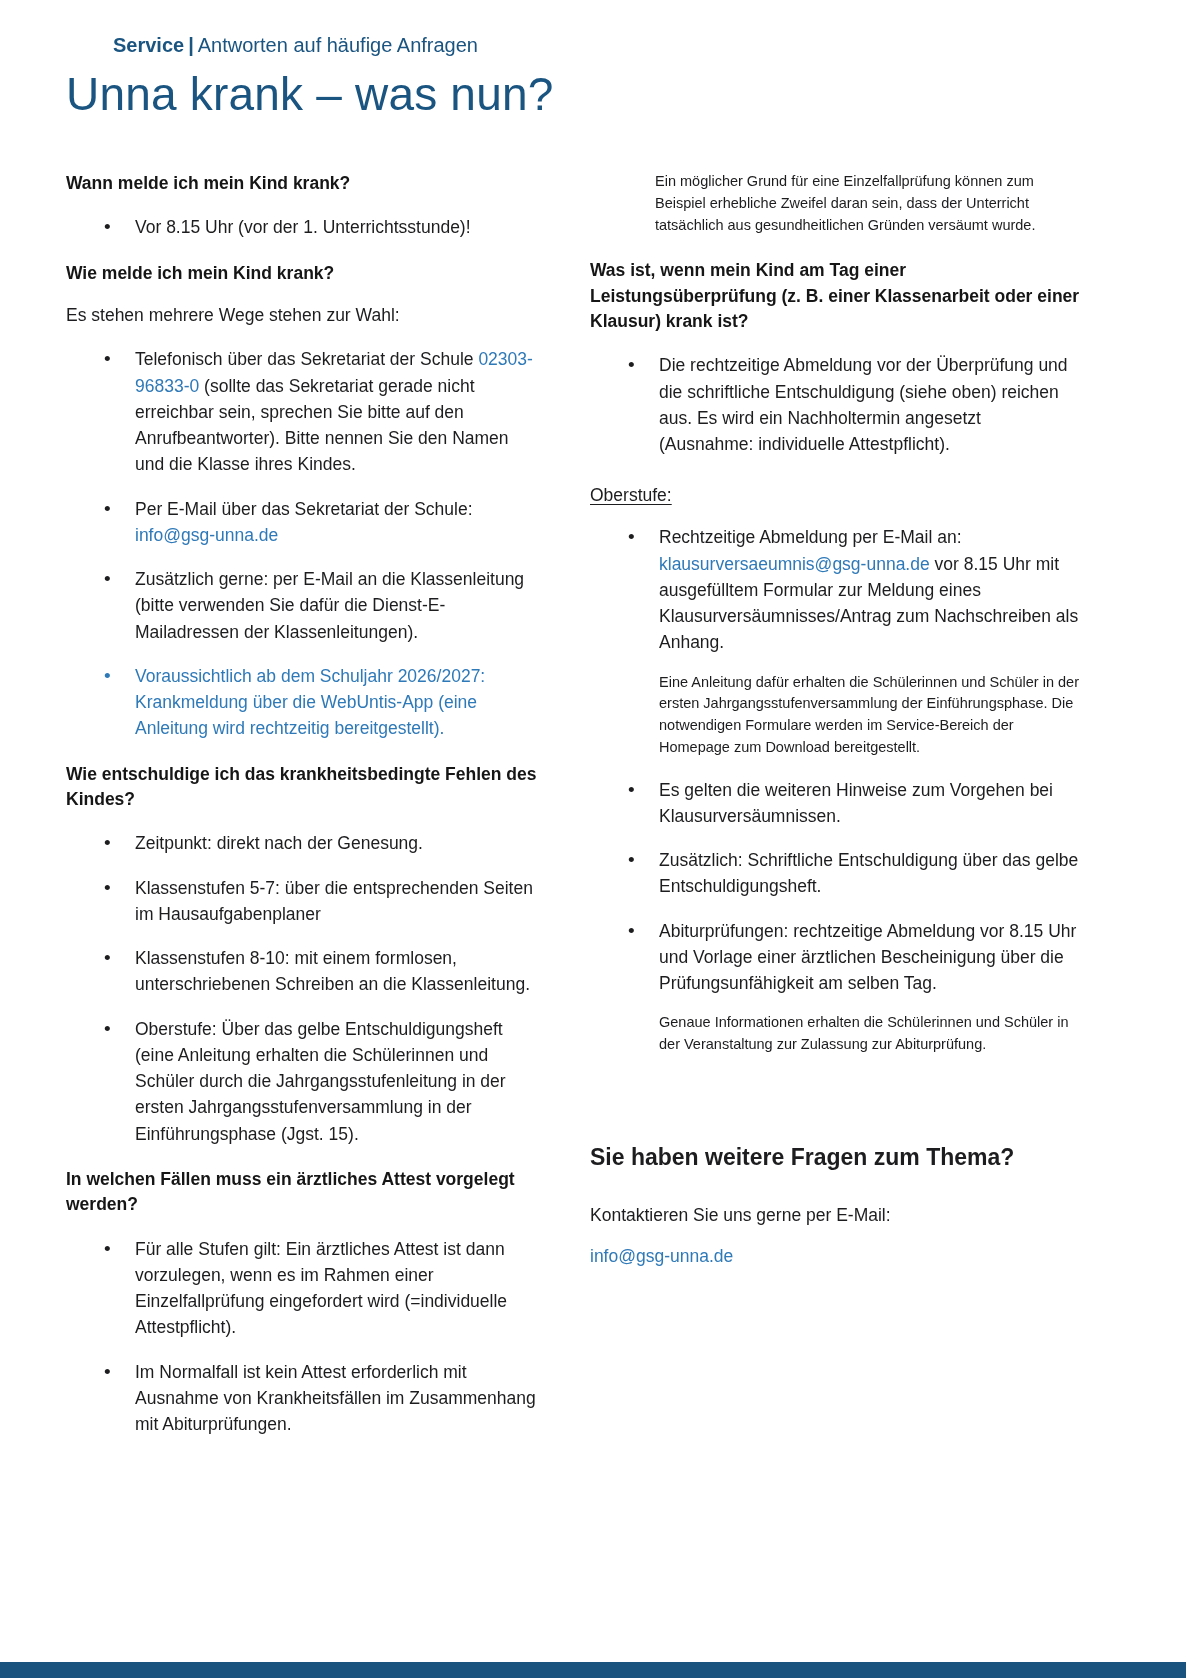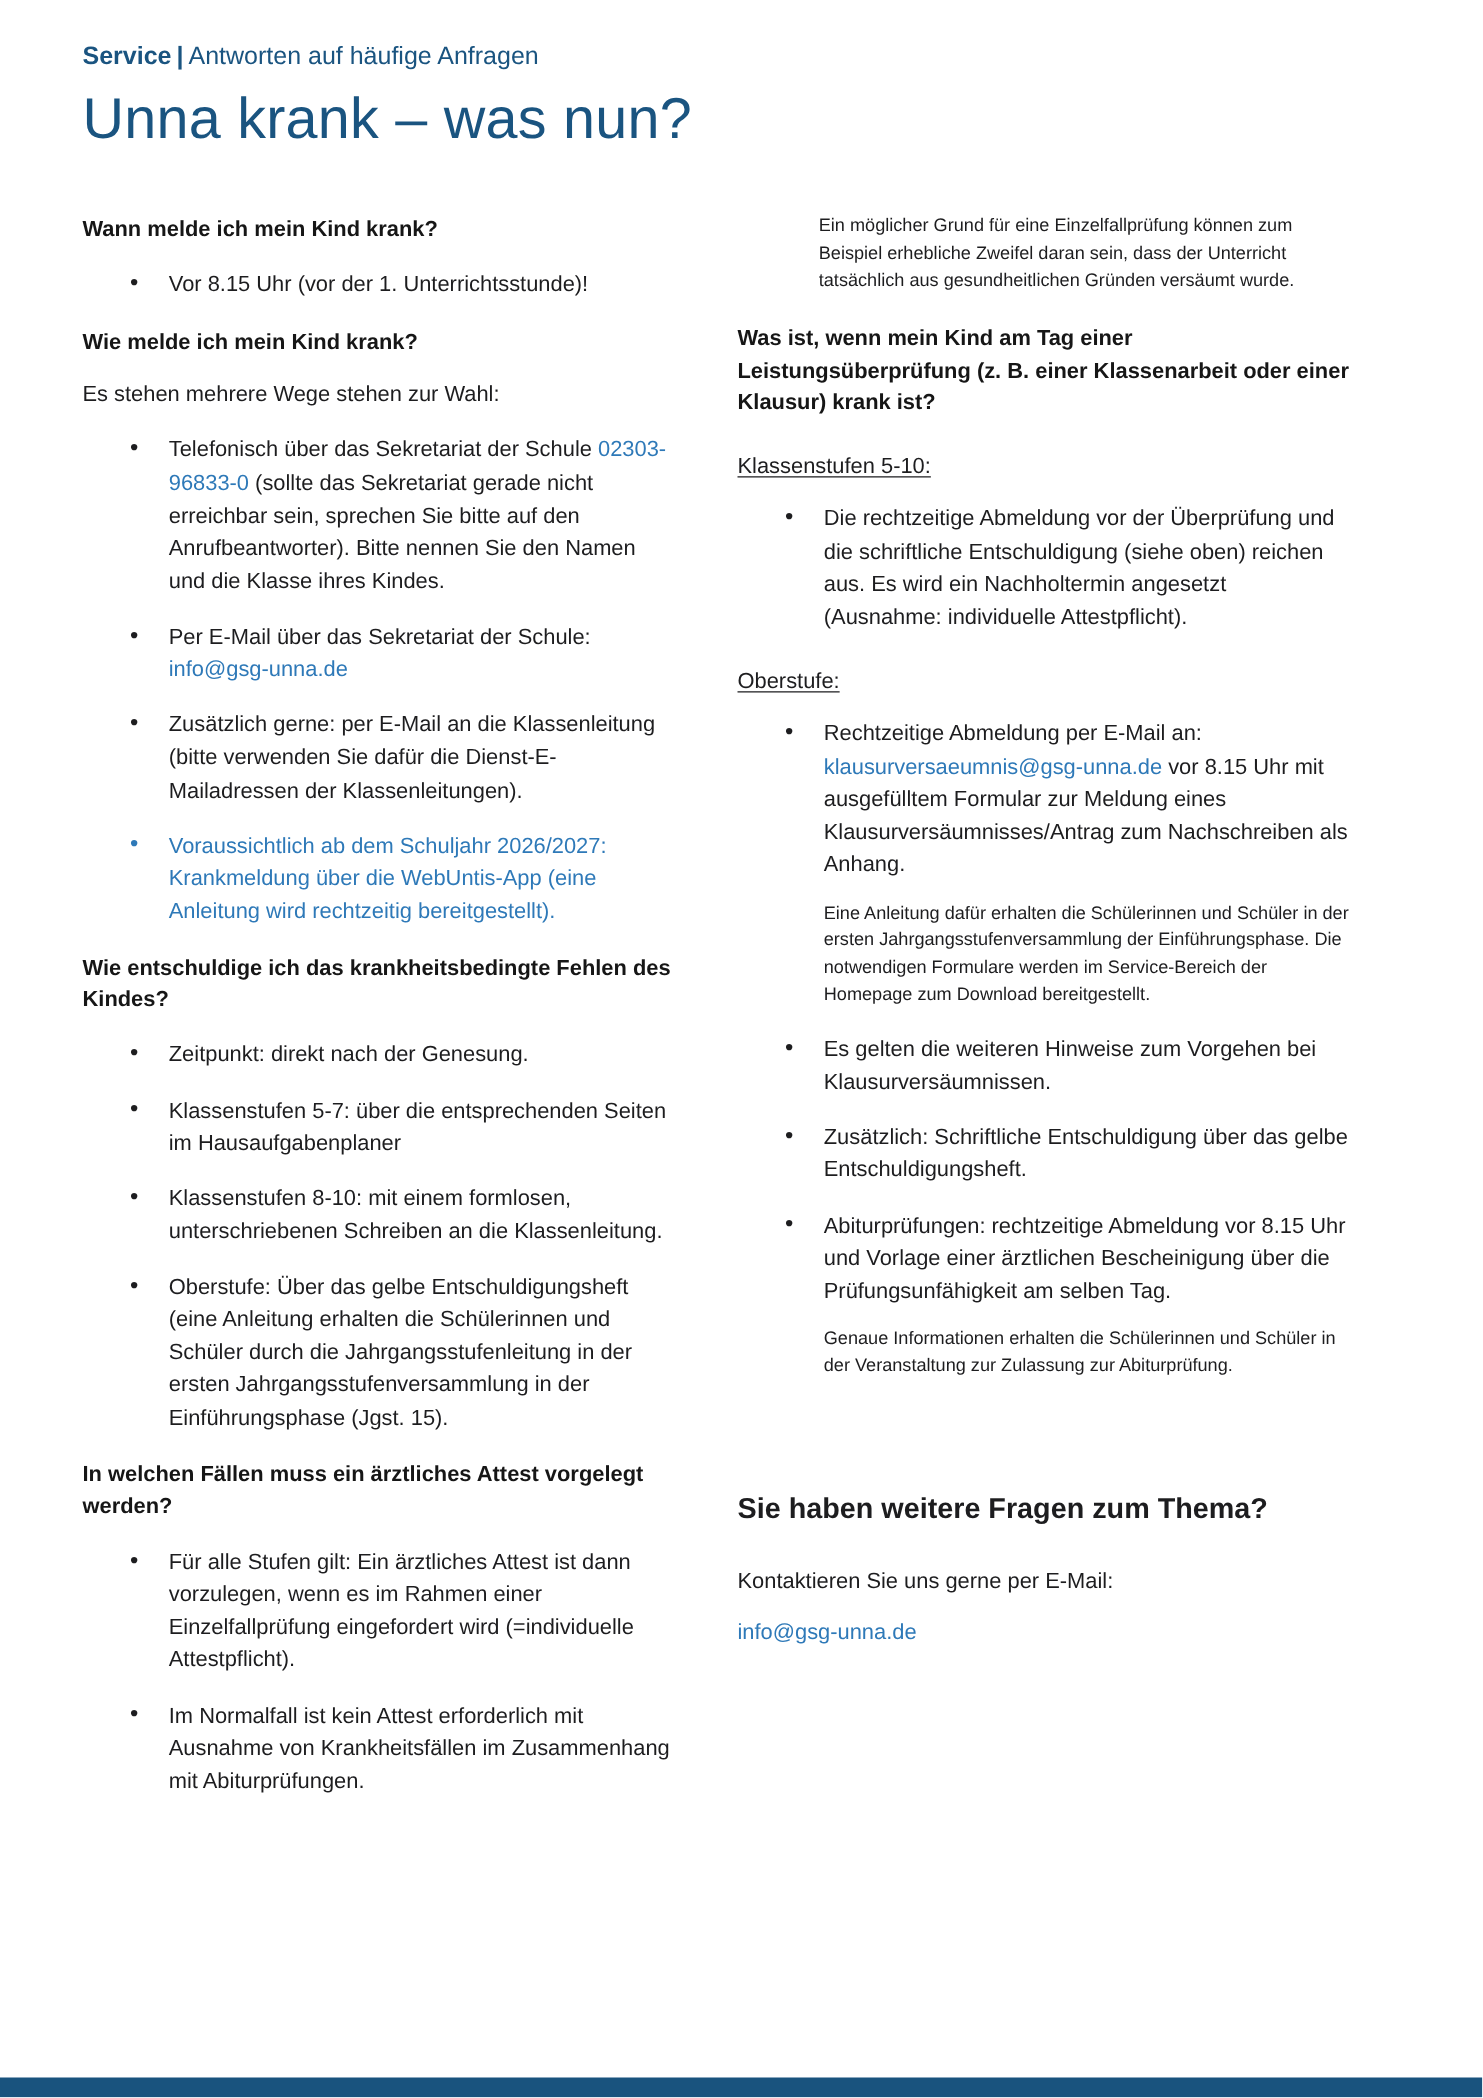--- a/index.html
+++ b/index.html
@@ -8,21 +8,21 @@
     background:#ffffff; display:flex; flex-direction:column;
     font-family:"Liberation Sans", sans-serif; color:#1d1d1f;
   }
   
   .band { background:#19537E; height:150px; flex:0 0 auto; box-sizing:border-box; padding:34px 66px 0 66px; }
   .logo-title { color:#ffffff; font-size:37px; font-weight:bold; letter-spacing:0.3px; line-height:1.1; }
   .logo-sub   { color:#ffffff; font-size:22px; font-weight:normal; margin-top:6px; }
   
   main { flex:1 1 auto; box-sizing:border-box; padding:34px 80px 0 66px; }
   .eyebrow { font-size:20px; color:#1A5480; }
-  .eyebrow .lbl { font-weight:bold; }
+  .eyebrow .lbl { font-weight:bold;margin-left:47px; }
   .eyebrow .sep { font-weight:bold; padding:0 4px; }
   h1.title { margin:10px 0 0 0; font-size:46px; font-weight:400; color:#1A5480; letter-spacing:0.2px; }
   .columns { display:flex; gap:50px; margin-top:48px; align-items:flex-start; }
   .col-left  { width:474px; flex:0 0 auto; }
   .col-right { width:490px; flex:0 0 auto; }
   h3.q { font-size:17.5px; line-height:1.45; font-weight:bold; color:#161616; margin:20px 0 6px 0; }
   h3.q.first { margin-top:2px; }
   p.body { font-size:17.5px; line-height:1.5; margin:16px 0; }
   ul.blist { list-style:none; margin:6px 0 0 0; padding:0; }
   ul.blist li { position:relative; padding-left:69px; font-size:17.5px; line-height:1.5; margin:18px 0; }
@@ -91,21 +91,20 @@
         </ul>
 
       </div>
 
       <div class="col-right">
 
         <div class="indent-note">Ein möglicher Grund für eine Einzelfallprüfung können zum Beispiel erhebliche Zweifel daran sein, dass der Unterricht tatsächlich aus gesundheitlichen Gründen versäumt wurde.</div>
 
         <h3 class="q">Was ist, wenn mein Kind am Tag einer Leistungsüberprüfung (z. B. einer Klassenarbeit oder einer Klausur) krank ist?</h3>
 
-        <div class="subhead">Klassenstufen 5-10:</div>
         <ul class="blist">
           <li><span>Die rechtzeitige Abmeldung vor der Über­prüfung und die schriftliche Entschuldigung (siehe oben) reichen aus. Es wird ein Nachholtermin angesetzt (Ausnahme: individuelle Attestpflicht).</span></li>
         </ul>
 
         <div class="subhead">Oberstufe:</div>
         <ul class="blist">
           <li>
             <span>Rechtzeitige Abmeldung per E-Mail an: </span><a class="link">klausurversaeumnis@gsg-unna.de</a><span> vor 8.15 Uhr mit ausgefülltem Formular zur Meldung eines Klausurversäumnisses/Antrag zum Nachschreiben als Anhang.</span>
             <div class="subnote">Eine Anleitung dafür erhalten die Schülerinnen und Schüler in der ersten Jahrgangsstufenversammlung der Einführungsphase. Die notwendigen Formulare werden im Service-Bereich der Homepage zum Download bereitgestellt.</div>
           </li>

